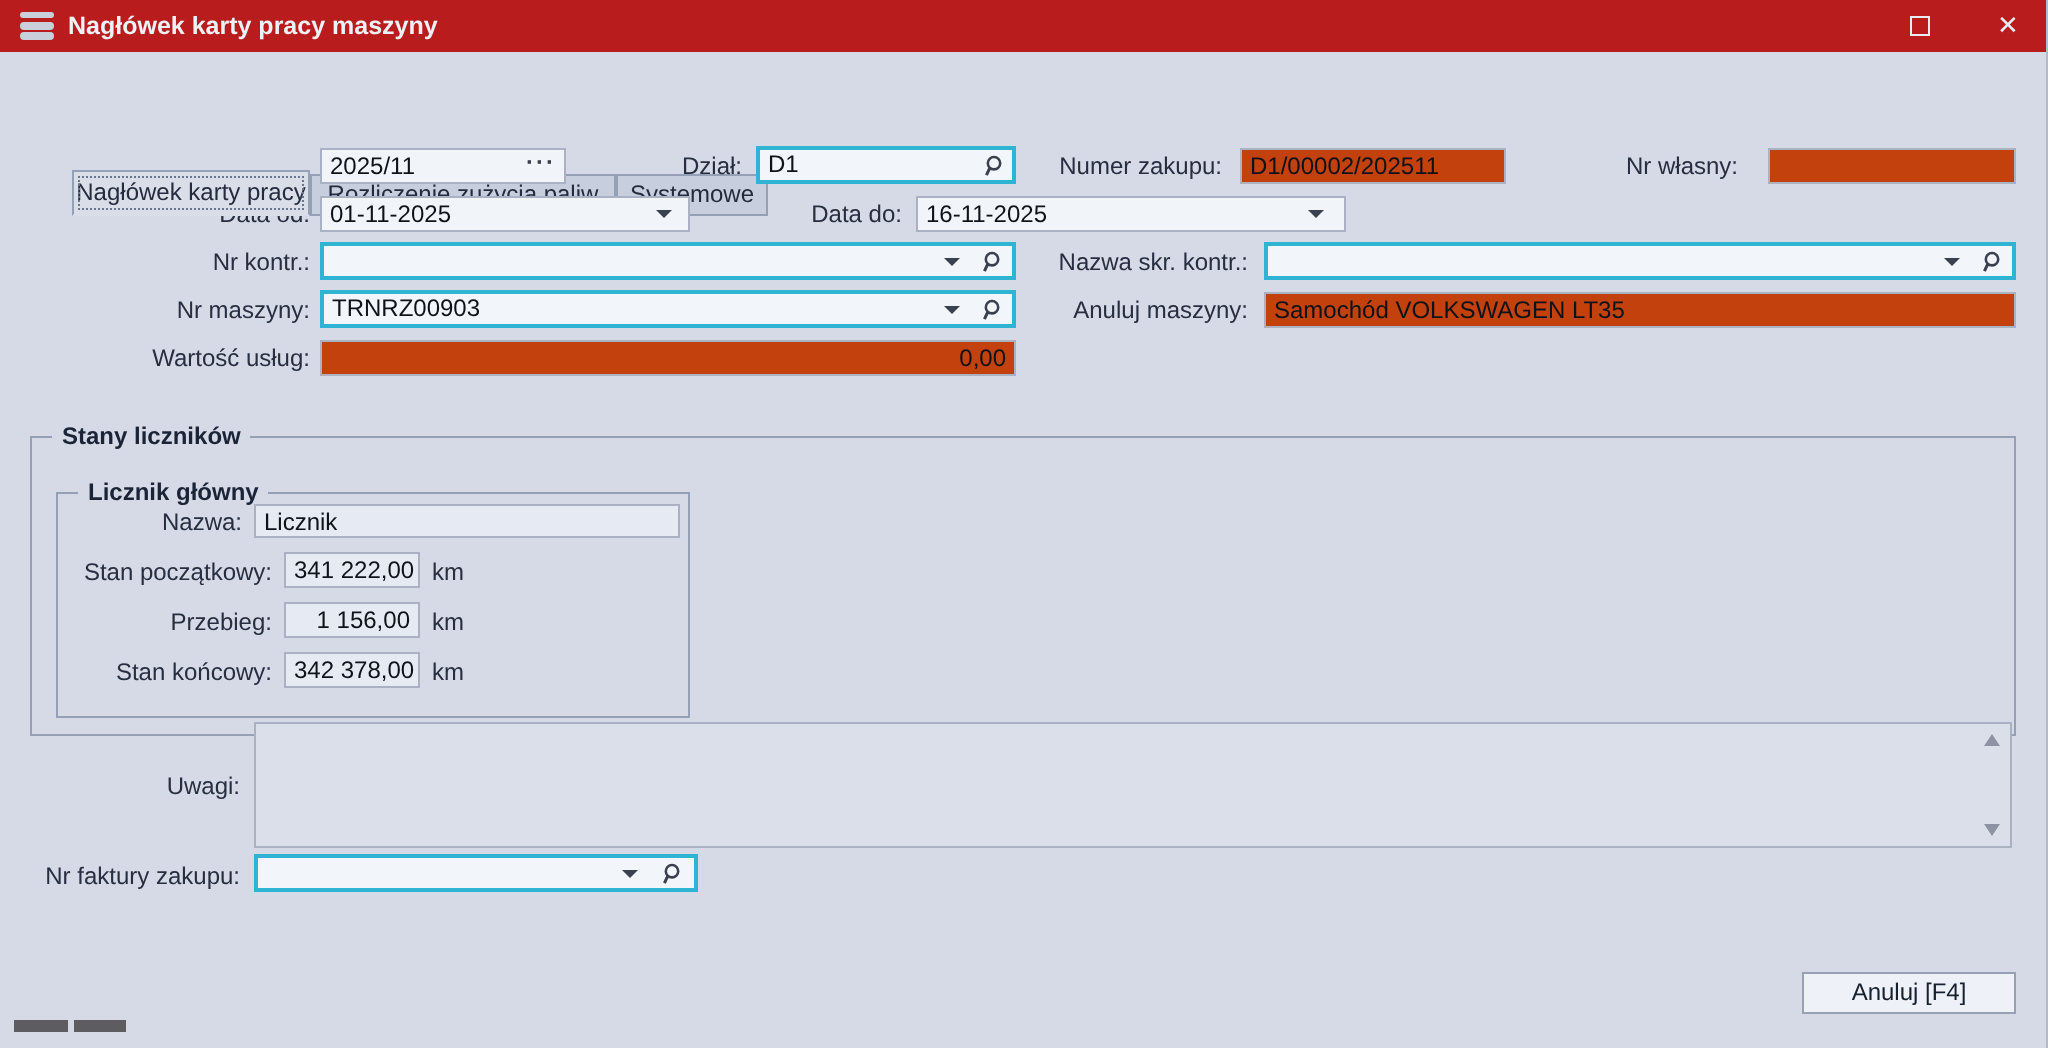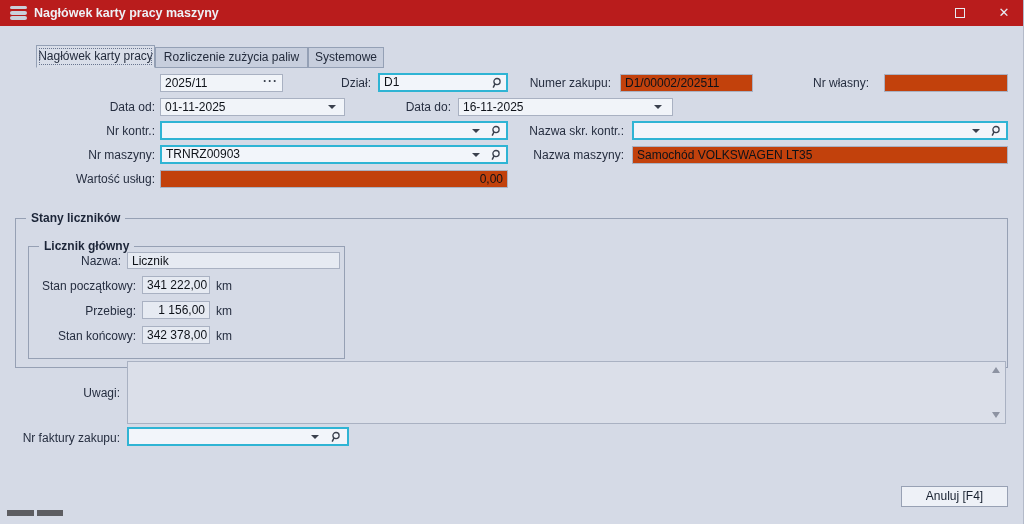--- a/index.html
+++ b/index.html
@@ -13,21 +13,21 @@
   .titlebar { position:absolute; top:0; left:0; width:1024px; height:26px; background:#b91c1c; }
   .app-icon { position:absolute; left:10px; top:6px; width:17px; height:14px; }
   .app-icon i { position:absolute; left:0; width:17px; height:3.4px; background:#c9d0db; border-radius:2px; }
   .app-icon i:nth-child(1){ top:0; } .app-icon i:nth-child(2){ top:5.2px; } .app-icon i:nth-child(3){ top:10.4px; }
   .title-text { position:absolute; left:34px; top:0; height:26px; line-height:26px; color:#eef1f6; font-weight:bold; font-size:12.5px; }
   .win-btn { position:absolute; top:0; height:26px; width:32px; text-align:center; line-height:26px; color:#e8ecf2; cursor:default; }
   .btn-max { left:944px; }
   .max-glyph { display:inline-block; width:8px; height:8px; border:1.4px solid #e8ecf2; vertical-align:middle; margin-top:-2px; }
   .btn-close { left:988px; font-size:13px; }
   
-  .tab { position:absolute; box-sizing:border-box; border:1px solid #94a0b5; background:#c7cedd; text-align:center; color:#232b3c; }
+  .tab { position:absolute; box-sizing:border-box; border:1px solid #94a0b5; background:#c7cedd; text-align:center; color:#232b3c;margin-top:40px; }
   .tab-1 { left:36px; top:45px; width:119px; height:23px; line-height:21px; background:#d9dee9; border-bottom:1px solid #d9dee9; z-index:2; }
   .tab-2 { left:155px; top:47px; width:153px; height:21px; line-height:19px; }
   .tab-3 { left:308px; top:47px; width:76px; height:21px; line-height:19px; }
   .focus-rect { position:absolute; left:2px; right:2px; top:2px; bottom:2px; border:1px dotted #69758f; pointer-events:none; }
   
   .lbl { position:absolute; height:18px; line-height:18px; text-align:right; color:#262e40; white-space:nowrap; }
   .fld { position:absolute; box-sizing:border-box; height:18px; border:1px solid #a9b1c2; background:#f1f4f9;
          padding:0 4px; line-height:16px; color:#0e1219; white-space:nowrap; overflow:hidden; }
   .fld.ro { background:#c2410c; }
   .fld.lite { background:#e6eaf2; }
@@ -132,21 +132,21 @@
 
   <div class="lbl" style="left:20px;top:146px;width:135px;">Nr maszyny:</div>
   <div class="fld cyan" style="left:160px;top:145px;width:348px;">
     <span>TRNRZ00903</span>
     <span class="dd-arrow" style="right:26px;"></span>
     <svg class="mag" style="right:5px;" viewBox="0 0 12 12">
         <circle cx="7" cy="4.6" r="3.1" fill="none" stroke="#3a404d" stroke-width="1.3"></circle>
         <line x1="4.9" y1="7" x2="3.2" y2="10.6" stroke="#3a404d" stroke-width="1.5"></line>
       </svg>
   </div>
-  <div class="lbl" style="left:510px;top:146px;width:114px;">Nazwa maszyny:</div>
+  <div class="lbl" style="left:510px;top:146px;width:114px;">Anuluj maszyny:</div>
   <div class="fld ro" style="left:632px;top:146px;width:376px;">
     <span>Samochód VOLKSWAGEN LT35</span>
   </div>
 
   <div class="lbl" style="left:20px;top:170px;width:135px;">Wartość usług:</div>
   <div class="fld ro num" style="left:160px;top:170px;width:348px;padding-left:16px;">
     <span>0,00</span>
   </div>
 
   <div class="group" style="left:15px;top:206px;width:993px;height:150px;">

